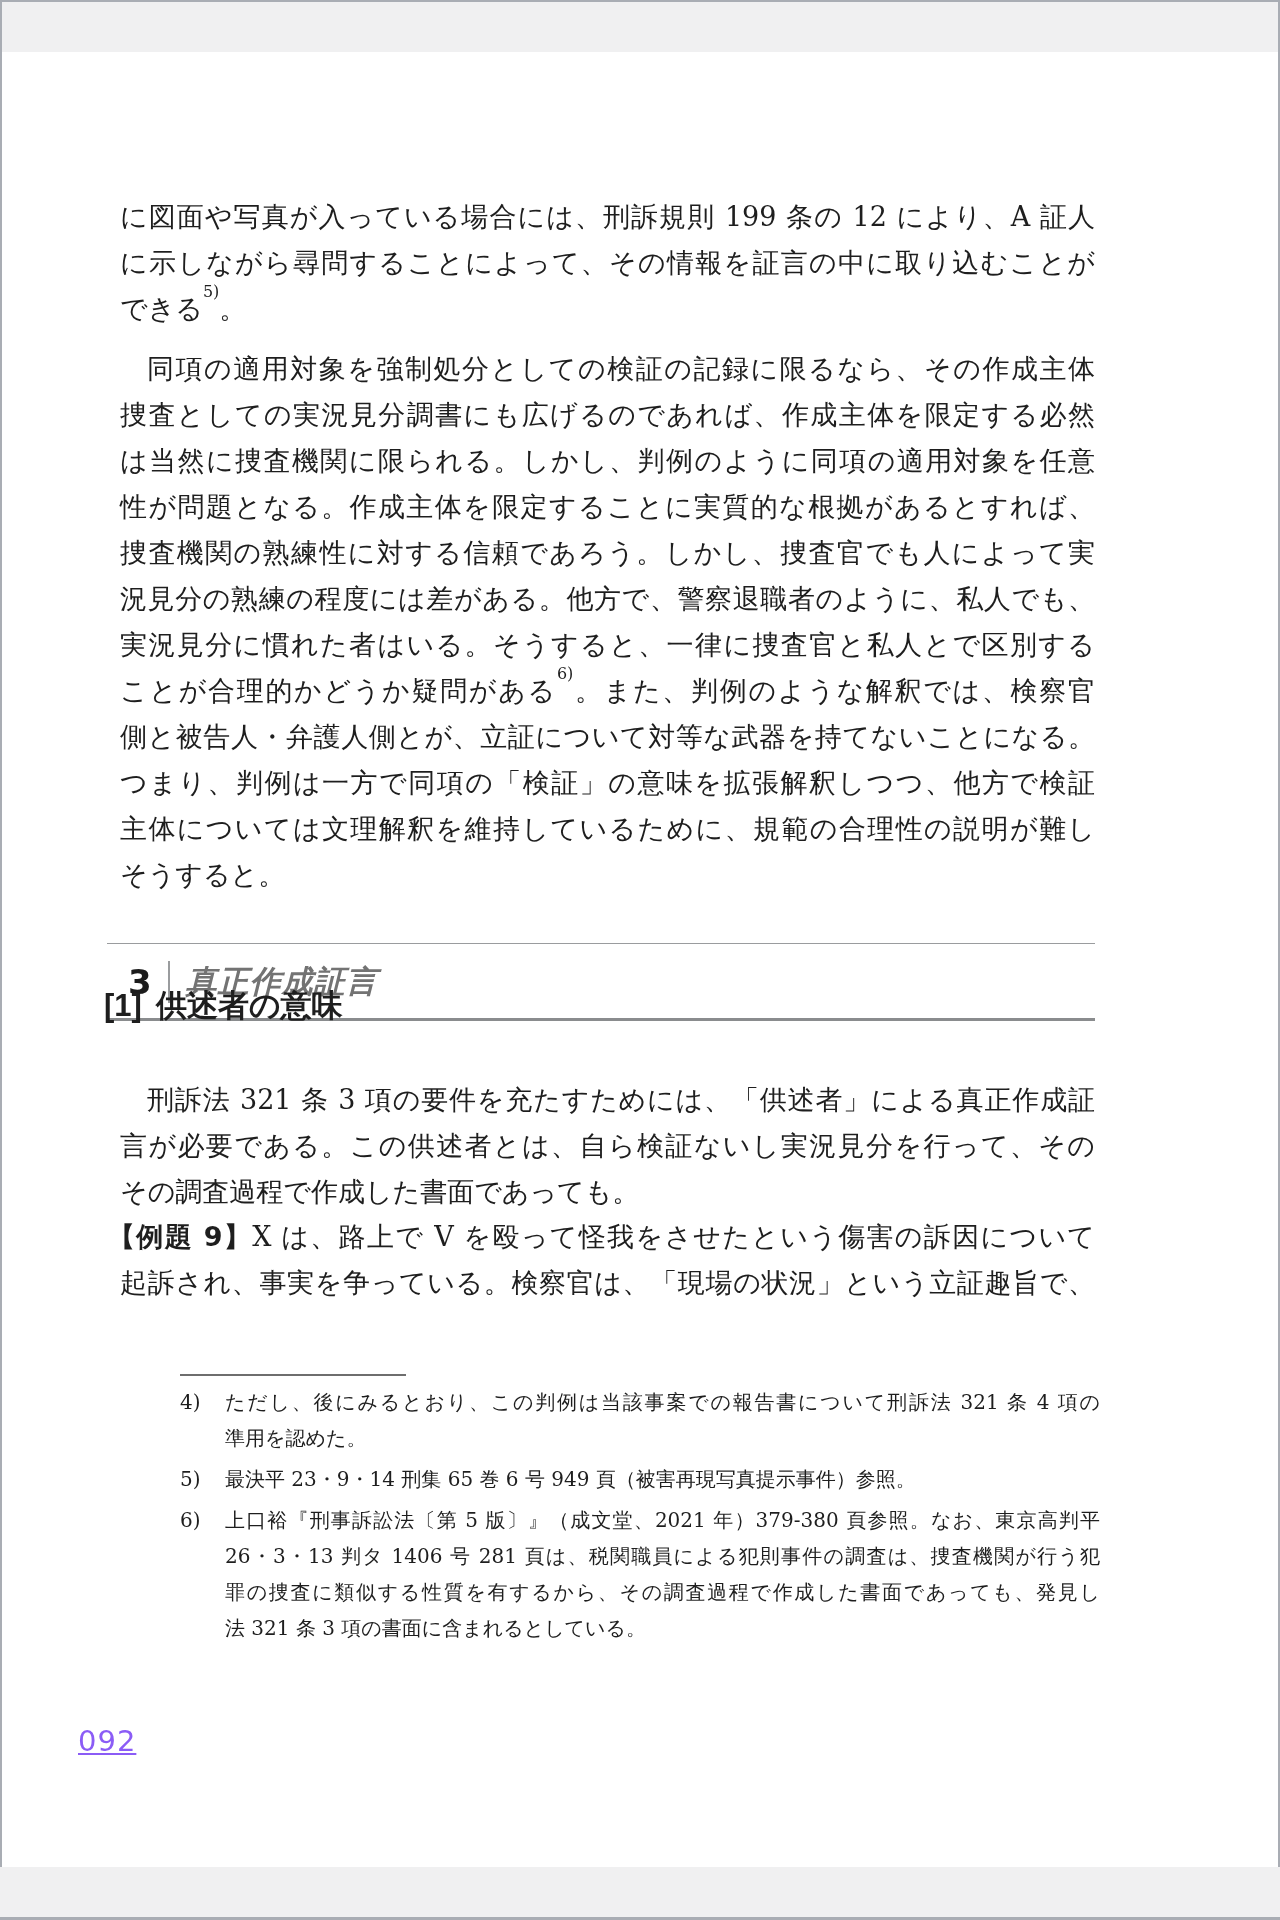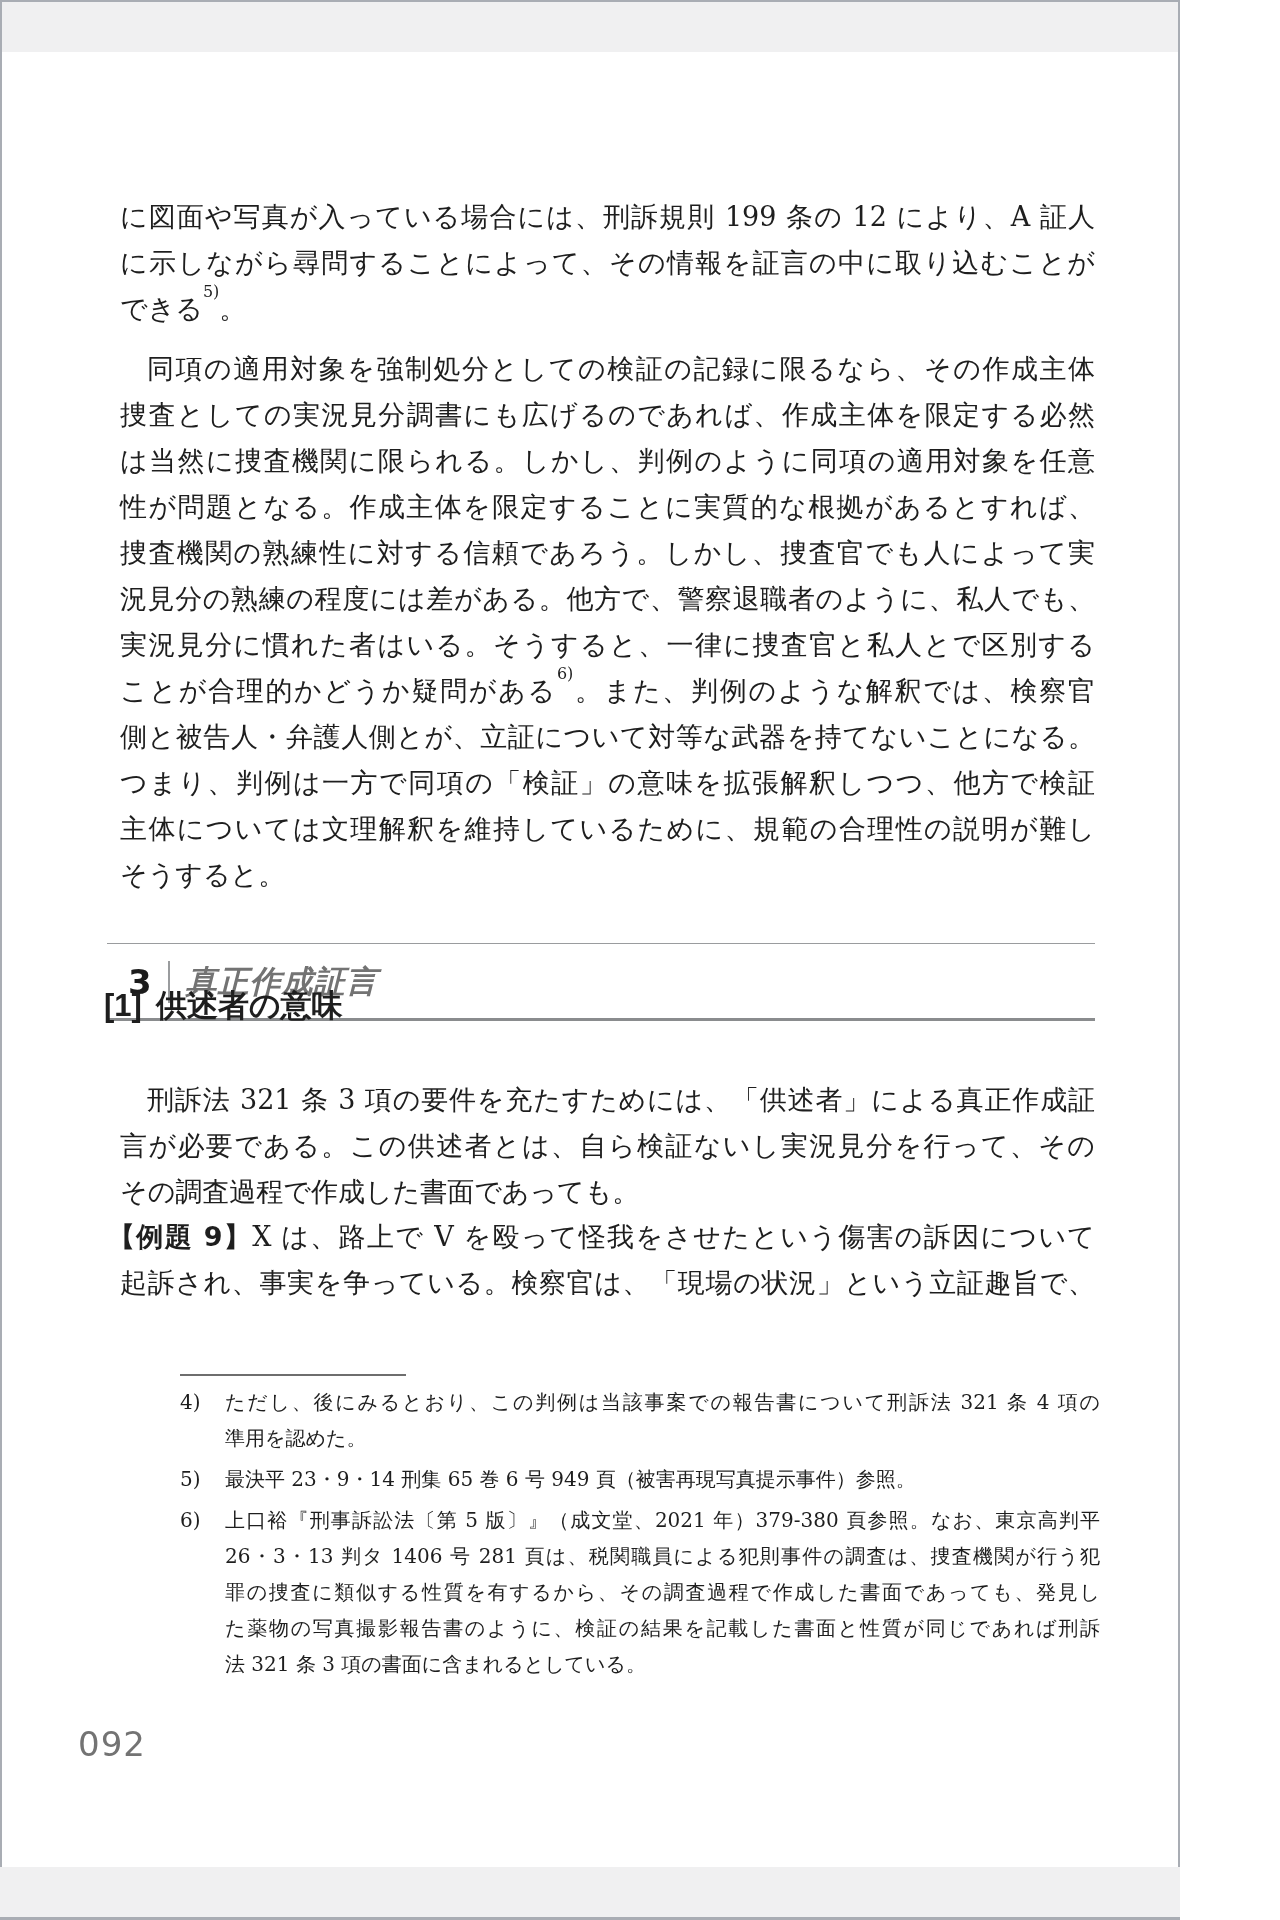--- a/index.html
+++ b/index.html
@@ -1,16 +1,16 @@
 <!DOCTYPE html>
 <html><head>
 <meta charset="utf-8">
 <style>
   html,body{margin:0;padding:0;background:#fff;}
-  .screen{position:relative;width:1180px;height:1920px;background:#ffffff;overflow:hidden;
+  .screen{position:relative;width:1280px;height:1920px;background:#ffffff;overflow:hidden;
           font-family:"DejaVu Serif","Liberation Serif",serif;color:#1e1e1e;}
   .edge-left,.edge-right{position:absolute;top:0;width:2px;height:1920px;background:#a9adb4;}
   .edge-left{left:0;}.edge-right{right:0;}
   .band{position:absolute;left:0;width:1280px;background:#f0f0f1;}
   .band.top{top:0;height:52px;border-top:2px solid #a9adb4;box-sizing:border-box;}
   .band.bottom{bottom:0;height:53px;border-bottom:3px solid #a9adb4;box-sizing:border-box;}
   .block{position:absolute;left:120px;width:975px;}
   .ln{height:46px;line-height:46px;font-size:27px;white-space:normal;}
   .j{text-align:justify;text-align-last:justify;text-justify:inter-character;}
   .ind{padding-left:27px;box-sizing:border-box;}
@@ -28,21 +28,21 @@
   .subsec .gap{display:inline-block;width:14px;}
   .ex-label{font-family:"DejaVu Sans","Liberation Sans",sans-serif;font-weight:700;}
   .fnsep{position:absolute;left:180px;top:1374px;width:226px;height:2px;background:#6e6e6e;}
   .fnotes{position:absolute;left:180px;top:1384px;width:920px;
           font-size:20px;}
   .fn{display:flex;margin-bottom:5px;}
   .fn-num{flex:none;width:45px;line-height:36px;}
   .fn-lines{width:875px;}
   .fn-ln{height:36px;line-height:36px;}
   .pagenum{position:absolute;left:78px;top:1724px;font-family:"DejaVu Sans","Liberation Sans",sans-serif;
-           font-size:34px;letter-spacing:1px;color:#737373;}
+           font-size:29px;letter-spacing:1px;color:#8b5cf6;text-decoration:underline;}
 </style>
 </head>
 <body>
 
 <div class="screen">
 
   <div class="band top"></div>
   <div class="edge-left"></div>
   <div class="edge-right"></div>
 
@@ -106,21 +106,20 @@
       <div class="fn-lines">
         <div class="fn-ln">最決平 23・9・14 刑集 65 巻 6 号 949 頁（被害再現写真提示事件）参照。</div>
       </div>
     </div>
     <div class="fn">
       <div class="fn-num">6)</div>
       <div class="fn-lines">
         <div class="fn-ln j">上口裕『刑事訴訟法〔第 5 版〕』（成文堂、2021 年）379-380 頁参照。なお、東京高判平</div>
         <div class="fn-ln j">26・3・13 判タ 1406 号 281 頁は、税関職員による犯則事件の調査は、捜査機関が行う犯</div>
         <div class="fn-ln j">罪の捜査に類似する性質を有するから、その調査過程で作成した書面であっても、発見し</div>
-        <div class="fn-ln j">た薬物の写真撮影報告書のように、検証の結果を記載した書面と性質が同じであれば刑訴</div>
         <div class="fn-ln">法 321 条 3 項の書面に含まれるとしている。</div>
       </div>
     </div>
   </div>
 
   <div class="pagenum">092</div>
 
   <div class="band bottom"></div>
 </div>
 

